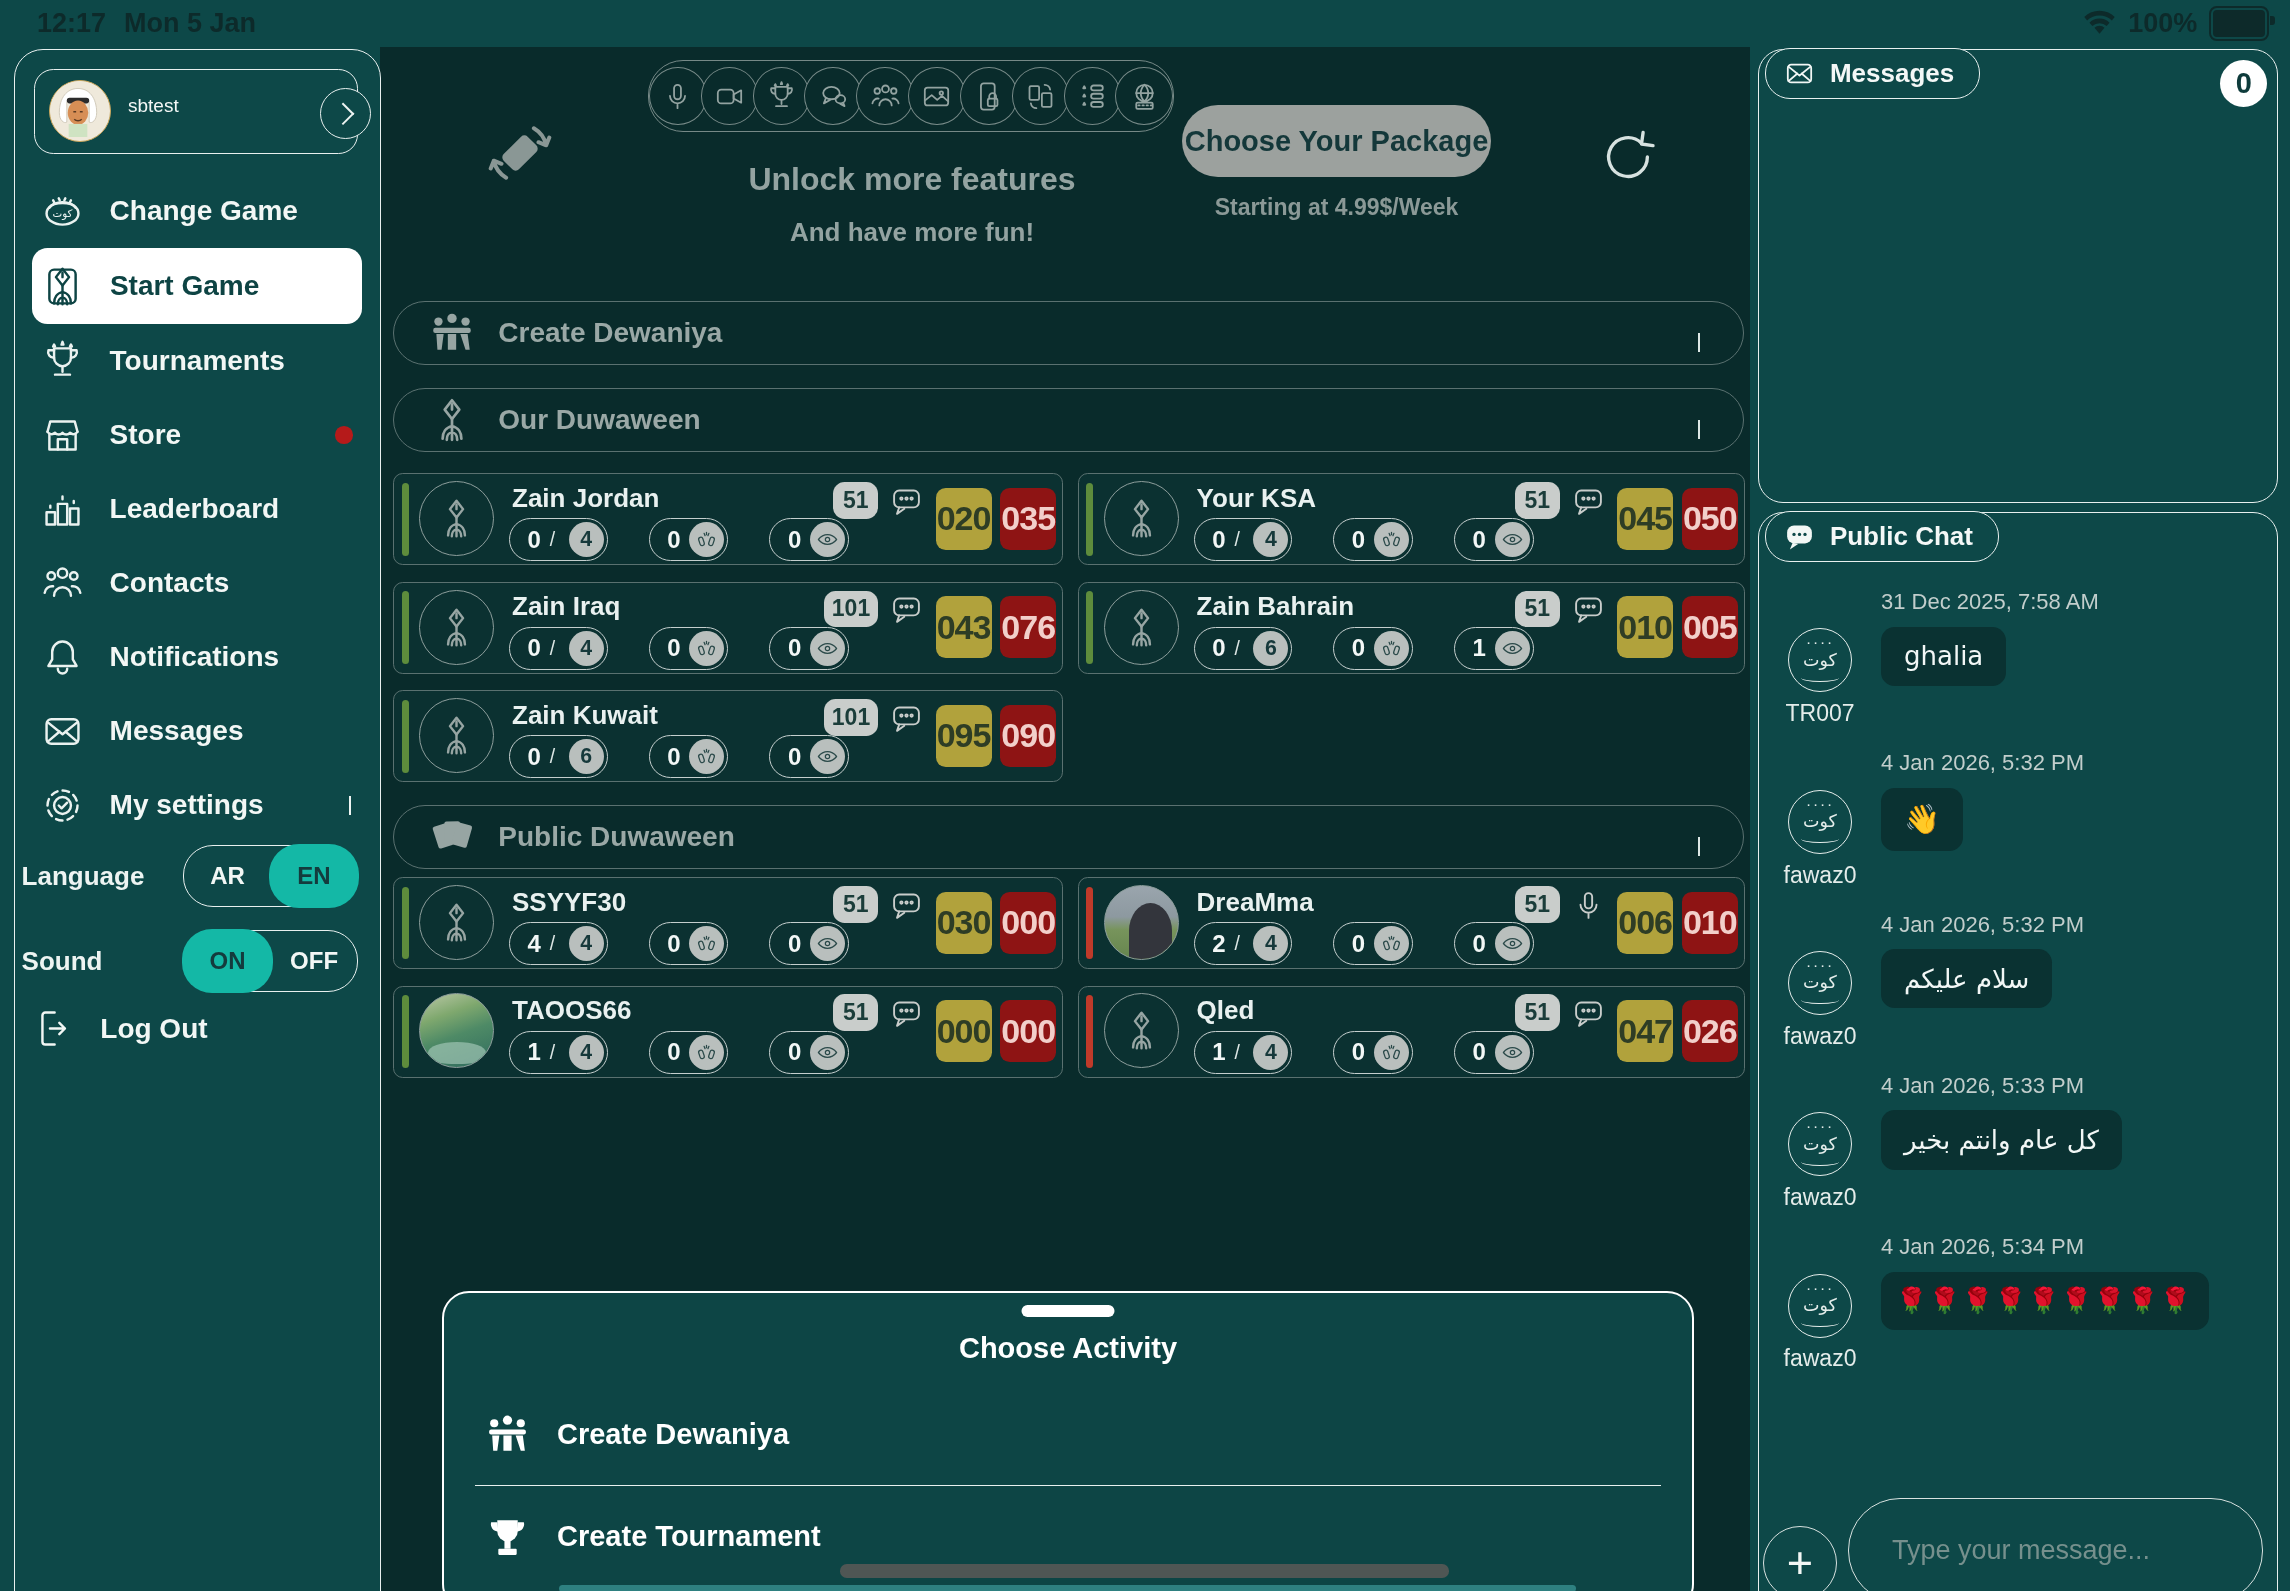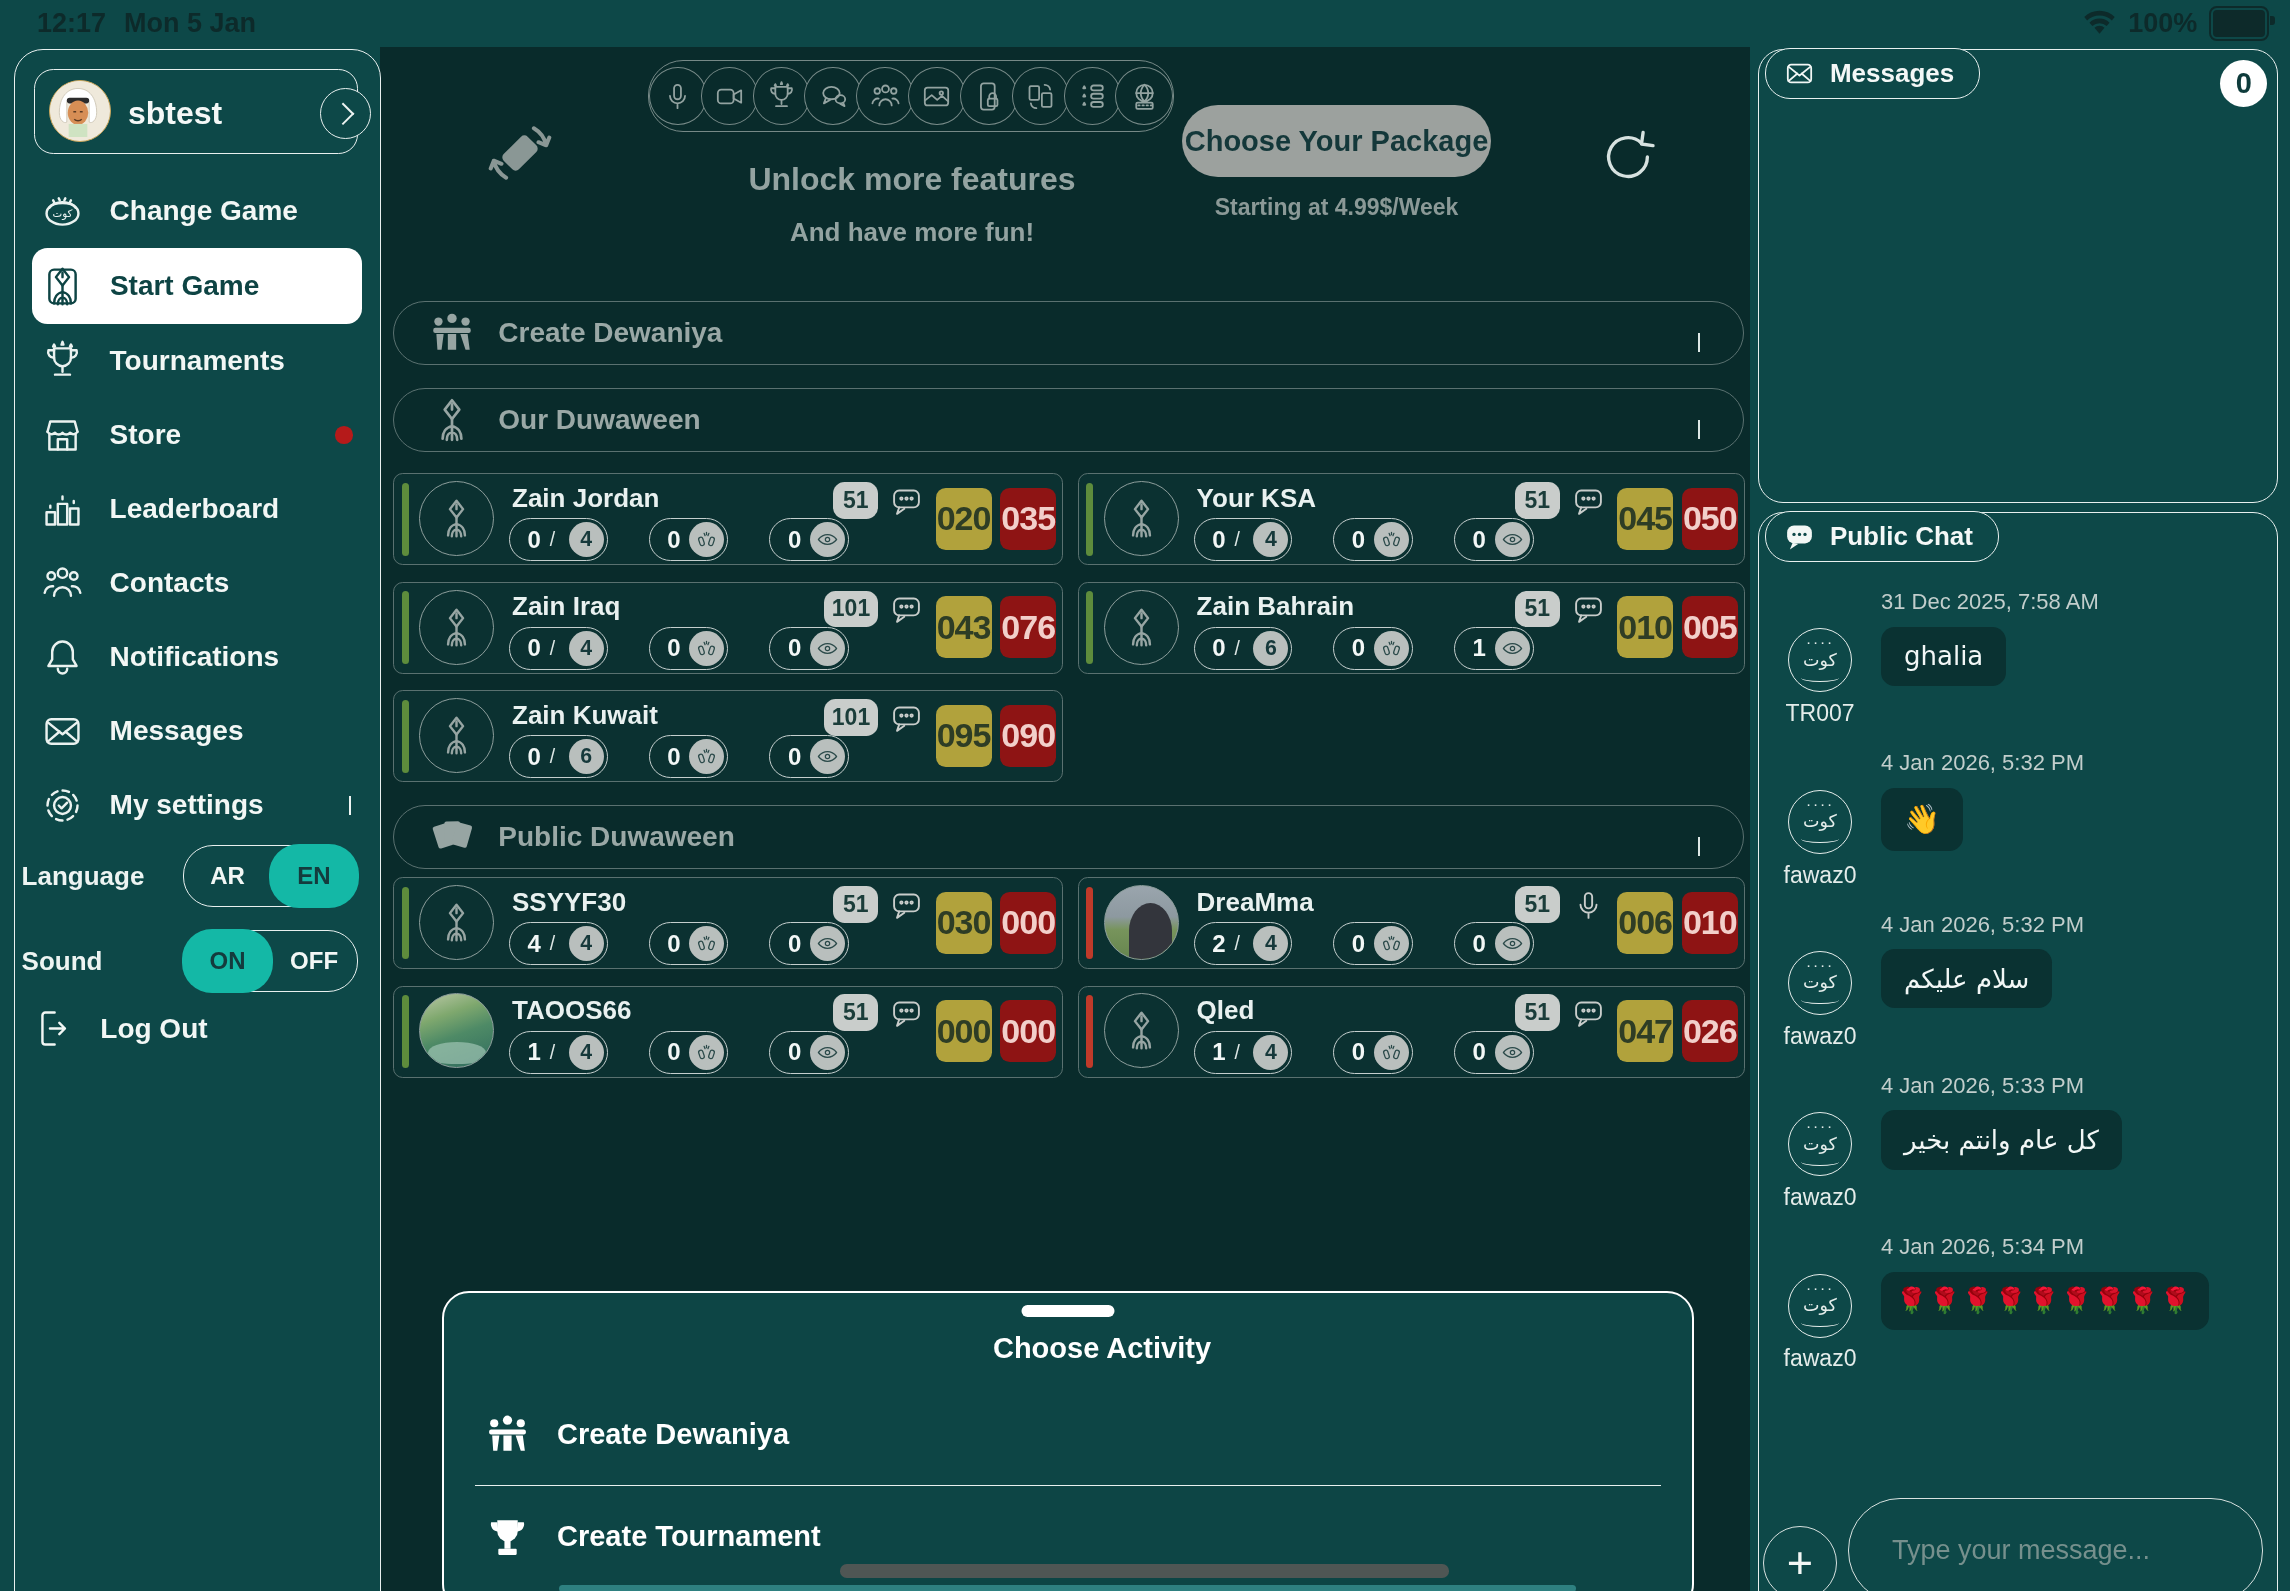--- a/index.html
+++ b/index.html
@@ -14,21 +14,21 @@
   .sb-date{position:absolute;left:124px;top:7.8px;font-size:27px;font-weight:700;}
   .sb-right{position:absolute;right:21.3px;top:5.8px;display:flex;align-items:center;gap:11.6px;}
   .sb-batt-pct{font-size:27px;font-weight:700;}
   .battery{width:52px;height:27px;border:2.9px solid #0D2A2A;border-radius:7.8px;position:relative;background:#0D2A2A;background-clip:content-box;padding:1.9px;}
   .battery::after{content:"";position:absolute;right:-7.8px;top:7.8px;width:4.9px;height:9.7px;background:#0D2A2A;border-radius:0 2.9px 2.9px 0;}
 
   
   .sidebar{position:absolute;left:13.6px;top:49px;width:365px;height:1601px;border:1.9px solid #E8F0EF;border-radius:29px;background:#0D4848;}
   .user-card{position:absolute;left:19.4px;top:19.4px;width:322px;height:83px;border:1.9px solid #E8F0EF;border-radius:19.4px;}
   .user-avatar{position:absolute;left:13.6px;top:9.7px;width:60px;height:60px;border-radius:50%;border:1.9px solid #C9A55A;overflow:hidden;background:#efe9db;}
-  .user-name{position:absolute;left:93px;top:25px;font-size:32px;font-weight:700;color:#F4F8F7;}
+  .user-name{position:absolute;left:93px;top:25px;font-size:19px;font-weight:400;color:#F4F8F7;}
   .user-expand{position:absolute;right:-13.6px;top:17.5px;width:49px;height:49px;border-radius:50%;border:1.9px solid #E8F0EF;background:#0D4848;display:flex;align-items:center;justify-content:center;}
   .chev{width:13.6px;height:13.6px;border-right:2.9px solid #EDF4F2;border-bottom:2.9px solid #EDF4F2;}
   .chev-right{transform:rotate(-45deg);margin-left:-3.9px;}
   .chev-up{transform:rotate(-135deg);margin-top:5.8px;}
   .chev-down{transform:rotate(45deg);margin-top:-3.9px;}
 
   .menu{position:absolute;left:0;top:124px;width:100%;}
   .menu-item{position:relative;height:74px;display:flex;align-items:center;gap:25px;padding-left:25px;color:#F2F7F5;}
   .menu-item .mi-icon{width:45px;height:45px;color:#EAF2F0;flex:0 0 45px;}
   .menu-item .mi-label{font-size:28px;font-weight:600;}
@@ -94,21 +94,21 @@
   .target-badge{position:absolute;right:184px;top:7.8px;min-width:29px;padding:4.9px 7.8px;border-radius:11.6px;background:#C9CDCB;color:#1B3D3A;font-size:23px;font-weight:700;text-align:center;}
   .corner-icon{position:absolute;right:138px;top:9.7px;width:35px;height:35px;color:#C9CDCB;}
   .scores{position:absolute;right:5.8px;top:13.6px;display:flex;gap:8.7px;}
   .score{width:56px;height:62px;border-radius:9.7px;display:flex;align-items:center;justify-content:center;font-size:34px;font-weight:600;letter-spacing:-1px;}
   .score.yellow{background:#B1A23C;color:#2E3D25;}
   .score.red{background:#8E1414;color:#F2CFCA;}
 
   
   .modal{position:absolute;left:442px;top:1291px;width:1252px;height:320px;background:#0D4545;border:2.9px solid #FFFFFF;border-radius:27px;box-sizing:border-box;}
   .modal-handle{position:absolute;left:50%;top:11.6px;transform:translateX(-50%);width:93px;height:12.6px;border-radius:6.8px;background:#FFFFFF;}
-  .modal-title{position:absolute;left:0;top:39px;width:100%;text-align:center;font-size:29px;font-weight:700;color:#FFFFFF;padding-left:34px;}
+  .modal-title{position:absolute;left:0;top:39px;width:100%;text-align:center;font-size:29px;font-weight:700;color:#FFFFFF;}
   .modal-row{position:absolute;left:39px;right:39px;height:68px;display:flex;align-items:center;gap:25px;color:#FFFFFF;}
   .modal-row .mr-icon{width:49px;height:49px;color:#FFFFFF;}
   .modal-row .mr-label{font-size:29px;font-weight:600;}
   .modal-div{position:absolute;left:31px;right:31px;top:192px;height:0;border-top:1.9px solid #E8F0EF;}
   .home-ind{position:absolute;left:840px;top:1564px;width:609px;height:13.6px;border-radius:6.8px;background:#4F5654;z-index:30;}
   .bottom-strip{position:absolute;left:559px;top:1585px;width:1017px;height:6.8px;border-radius:3.9px;background:#2E8080;z-index:29;}
 
   
   .panel{position:absolute;border:1.9px solid #E8F0EF;border-radius:25px;background:#0D4848;box-sizing:border-box;}
   .p-messages{left:1758px;top:49px;width:520px;height:454px;}

